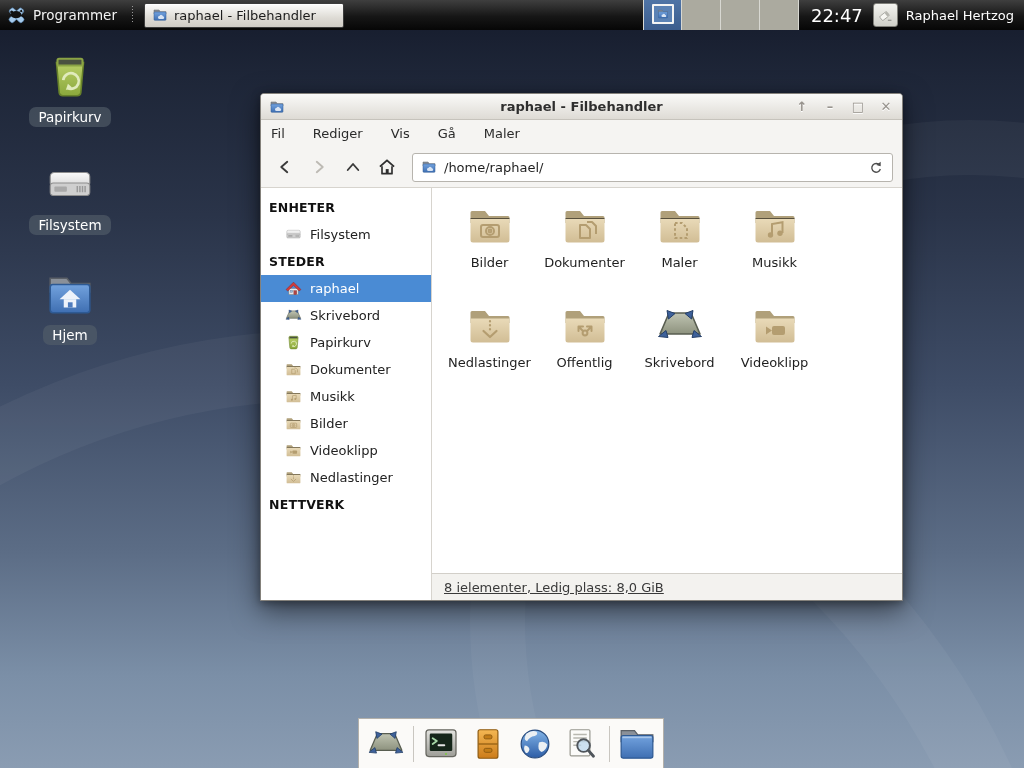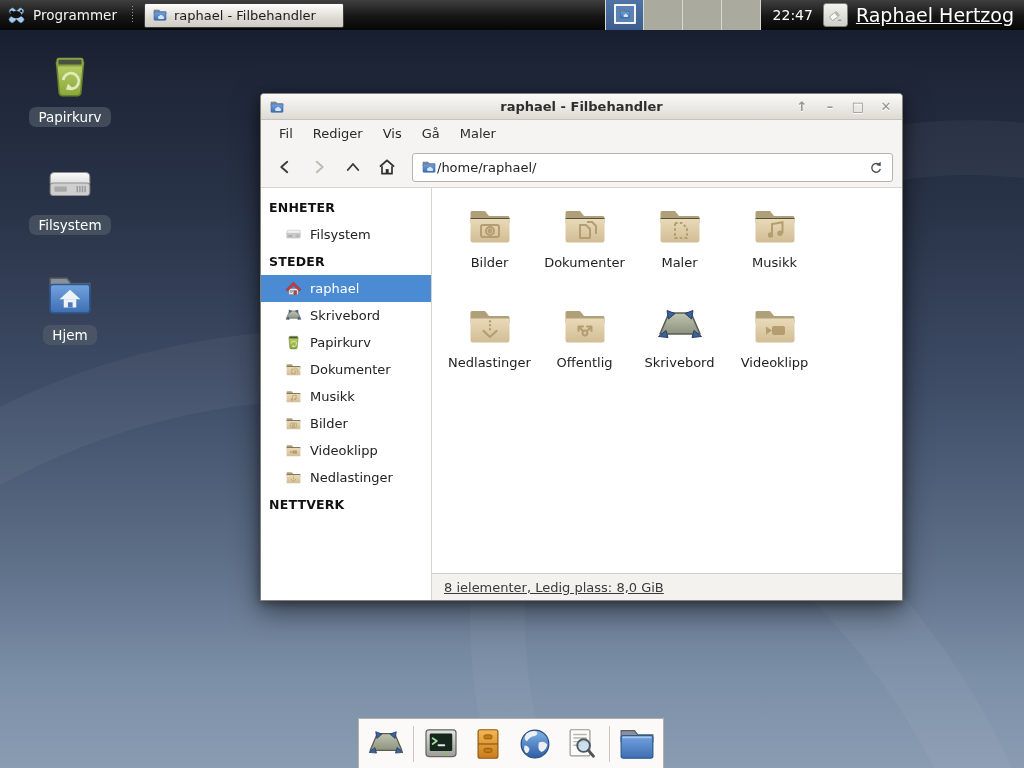--- a/index.html
+++ b/index.html
@@ -30,48 +30,48 @@
     color:#1c1c1c; }
   .taskbtn .lbl { white-space:nowrap; overflow:hidden; }
   .panel-right { margin-left:auto; display:flex; align-items:center; height:100%; }
   .pager { display:flex; height:30px; }
   .ws { width:39px; height:30px; background:#abaa9f; border-right:1px solid #d8d8d2; position:relative; }
   .ws:first-child { border-left:1px solid #d8d8d2; }
   .ws.active { background:linear-gradient(#4f74a6,#3c5d8d); }
   .miniwin { position:absolute; left:8px; top:4px; width:22px; height:20px;
     background:#5b82b5; border:2px solid #f4f4f4; border-radius:1px;
     display:flex; align-items:center; justify-content:center; }
-  .clock { color:#fff; font-size:14px; margin:0 10px 0 12px; }
+  .clock { color:#fff; font-size:18px; margin:0 10px 0 12px; }
   .userbtn { width:25px; height:24px; border:1px solid #7f7f79; border-radius:3px;
     background:linear-gradient(#f4f4f0,#cfcfc8); display:flex; align-items:center; justify-content:center; }
-  .username { color:#fff; font-size:19px; margin:0 10px 0 8px; white-space:nowrap;text-decoration:underline; }
+  .username { color:#fff; font-size:13px; margin:0 10px 0 8px; white-space:nowrap; }
 
   
   .desk-icon { position:absolute; left:18px; width:104px; display:flex; flex-direction:column; align-items:center; z-index:5; }
   .desk-icon .cap { margin-top:5px; color:#fff; font-size:13.5px; padding:2px 9px; border-radius:7px;
     background:rgba(84,95,107,0.62); white-space:nowrap; }
   .di1 { top:52px; } .di2 { top:160px; } .di3 { top:270px; }
 
   
   .window { position:absolute; left:260px; top:93px; width:643px; height:508px;
     background:#f5f4f2; border:1px solid #84817b; border-radius:4px 4px 0 0;
     box-shadow:0 10px 28px rgba(0,0,0,0.5), 0 2px 8px rgba(0,0,0,0.35); z-index:20;
     display:flex; flex-direction:column; }
   .titlebar { height:26px; flex:0 0 26px; display:flex; align-items:center; padding:0 8px;
     background:linear-gradient(#fafaf8,#dedbd5); border-bottom:1px solid #c6c3bc; border-radius:3px 3px 0 0; position:relative; }
   .title { position:absolute; left:0; right:0; text-align:center; font-weight:bold; font-size:13px; color:#2e2e2e; pointer-events:none; }
   .winbtns { margin-left:auto; display:flex; gap:12px; z-index:2; }
   .winbtn { color:#98948e; font-size:13px; width:16px; text-align:center; text-shadow:0 1px 0 #fff; font-weight:bold; }
-  .menubar { height:27px; flex:0 0 27px; display:flex; align-items:center; padding-left:8px; background:#f5f4f2; }
+  .menubar { height:27px; flex:0 0 27px; display:flex; align-items:center; padding-left:0; background:#f5f4f2;gap:8px; }
   .menu-item { padding:4px 10px; font-size:13px; color:#2b2b2b; border-radius:2px; }
   .toolbar { height:41px; flex:0 0 41px; display:flex; align-items:center; padding:0 9px; gap:4px;
     background:#f5f4f2; border-bottom:1px solid #d7d4ce; }
   .tbtn { width:30px; height:28px; display:flex; align-items:center; justify-content:center; border-radius:3px; }
   .pathfield { flex:1; height:29px; margin-left:6px; background:#fff; border:1px solid #b7b4ae; border-radius:3px;
-    display:flex; align-items:center; padding:0 8px; }
+    display:flex; align-items:center; padding:0 8px; gap:7px; }
   .pathtext { font-size:13px; color:#1e1e1e; }
   .reload { margin-left:auto; }
 
   .winbody { flex:1; display:flex; min-height:0; background:#fff; }
   .sidebar { width:171px; flex:0 0 171px; border-right:1px solid #d7d4ce; background:#fff; padding-top:6px; overflow:hidden; }
   .sb-header { height:27px; display:flex; align-items:center; padding-left:8px;
     font-weight:bold; font-size:12.5px; color:#111; letter-spacing:0.2px; }
   .sb-item { height:27px; display:flex; align-items:center; gap:8px; padding-left:24px; font-size:13px; color:#222; }
   .sb-item.selected { background:#4a8bd4; color:#fff; }
   .sb-item svg { flex:0 0 auto; }

